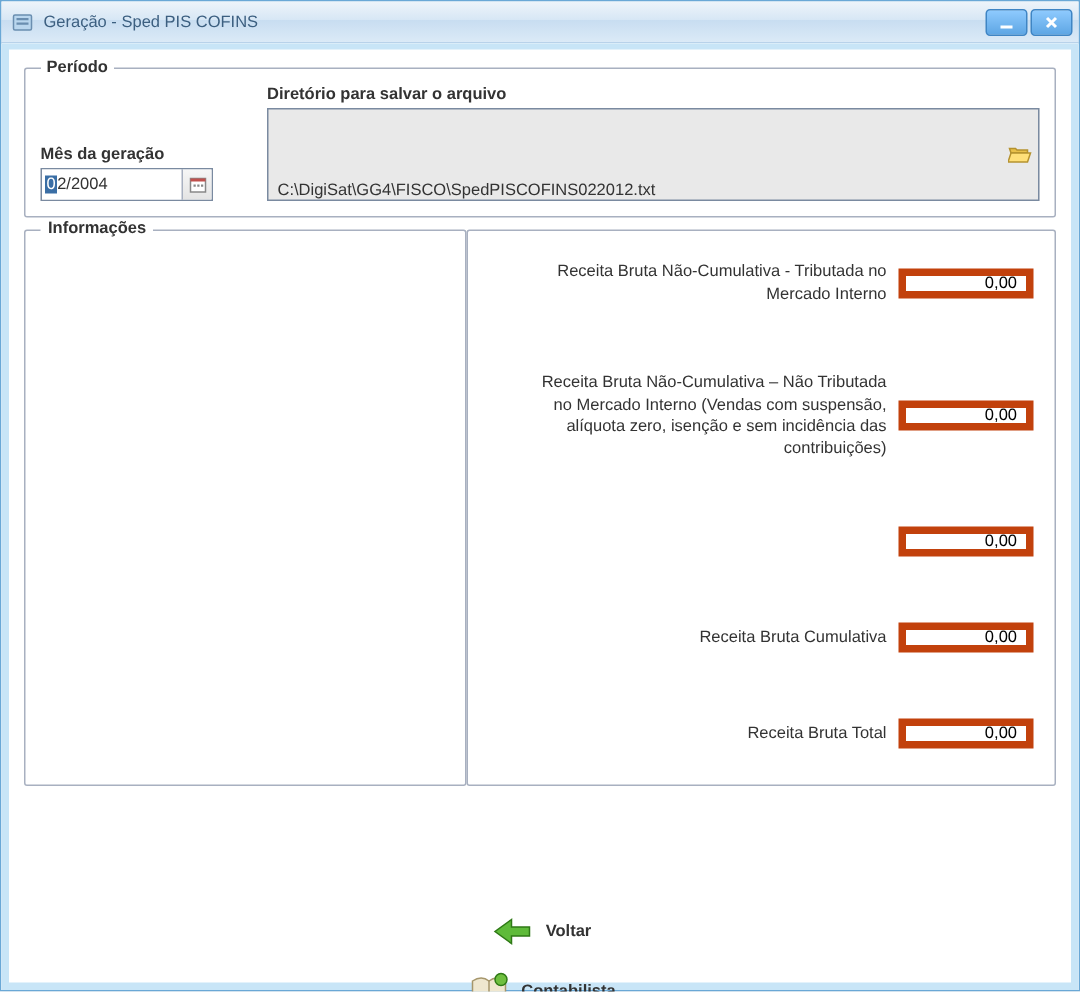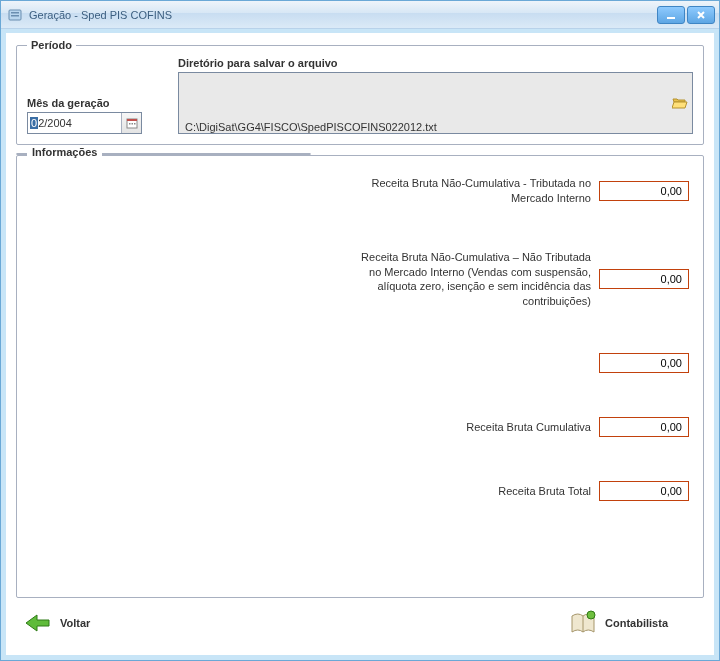--- a/index.html
+++ b/index.html
@@ -112,22 +112,21 @@
     white-space:nowrap; overflow:hidden; text-overflow:ellipsis;margin-top:48px;
   }
   .dir-btn {
     width:24px; height:20px;
     display:flex;align-items:center;justify-content:center;
     cursor:pointer;
   }
 
   .panes {
     display:flex;
-    height:445px;
-    flex-direction:column;
+    height:371px;
   }
   .pane-left, .pane-right {
     border:1px solid #a8b0c0;
     border-radius:2px;
   }
   .pane-left { width:295px; position:relative; }
   .pane-left .legend-like {
     position:absolute; top:-8px; left:10px;
     background:#fff; padding:0 5px;
     font-weight:bold; color:#333;
@@ -138,32 +137,34 @@
     display:flex;
     align-items:center;
     justify-content:flex-end;
     gap:8px;
     margin-bottom:44px;
   }
   .field-row:last-child{margin-bottom:0;}
   .field-label { text-align:right; max-width:240px; line-height:1.35; color:#333; }
   .num-input {
     width:90px; height:20px;
-    border:1px solid #c2410c;
+    border:5px solid #c2410c;
     background:#fff;
     text-align:right;
     padding:0 6px;
     font-family:inherit; font-size:11px;
   }
 
   .footer {
     position:absolute;
     left:10px; right:10px; bottom:10px;
     height:44px;
     display:flex;
+    align-items:center;
+    flex-direction:column;
   }
   .footer-btn {
     display:flex; align-items:center; gap:6px;
     font-weight:bold; color:#333;
     cursor:pointer;
     padding:4px 6px;
   }
   .footer-btn .ico { width:32px; height:32px; display:flex;align-items:center;justify-content:center; }
   .spacer{flex:1;}
 </style>

